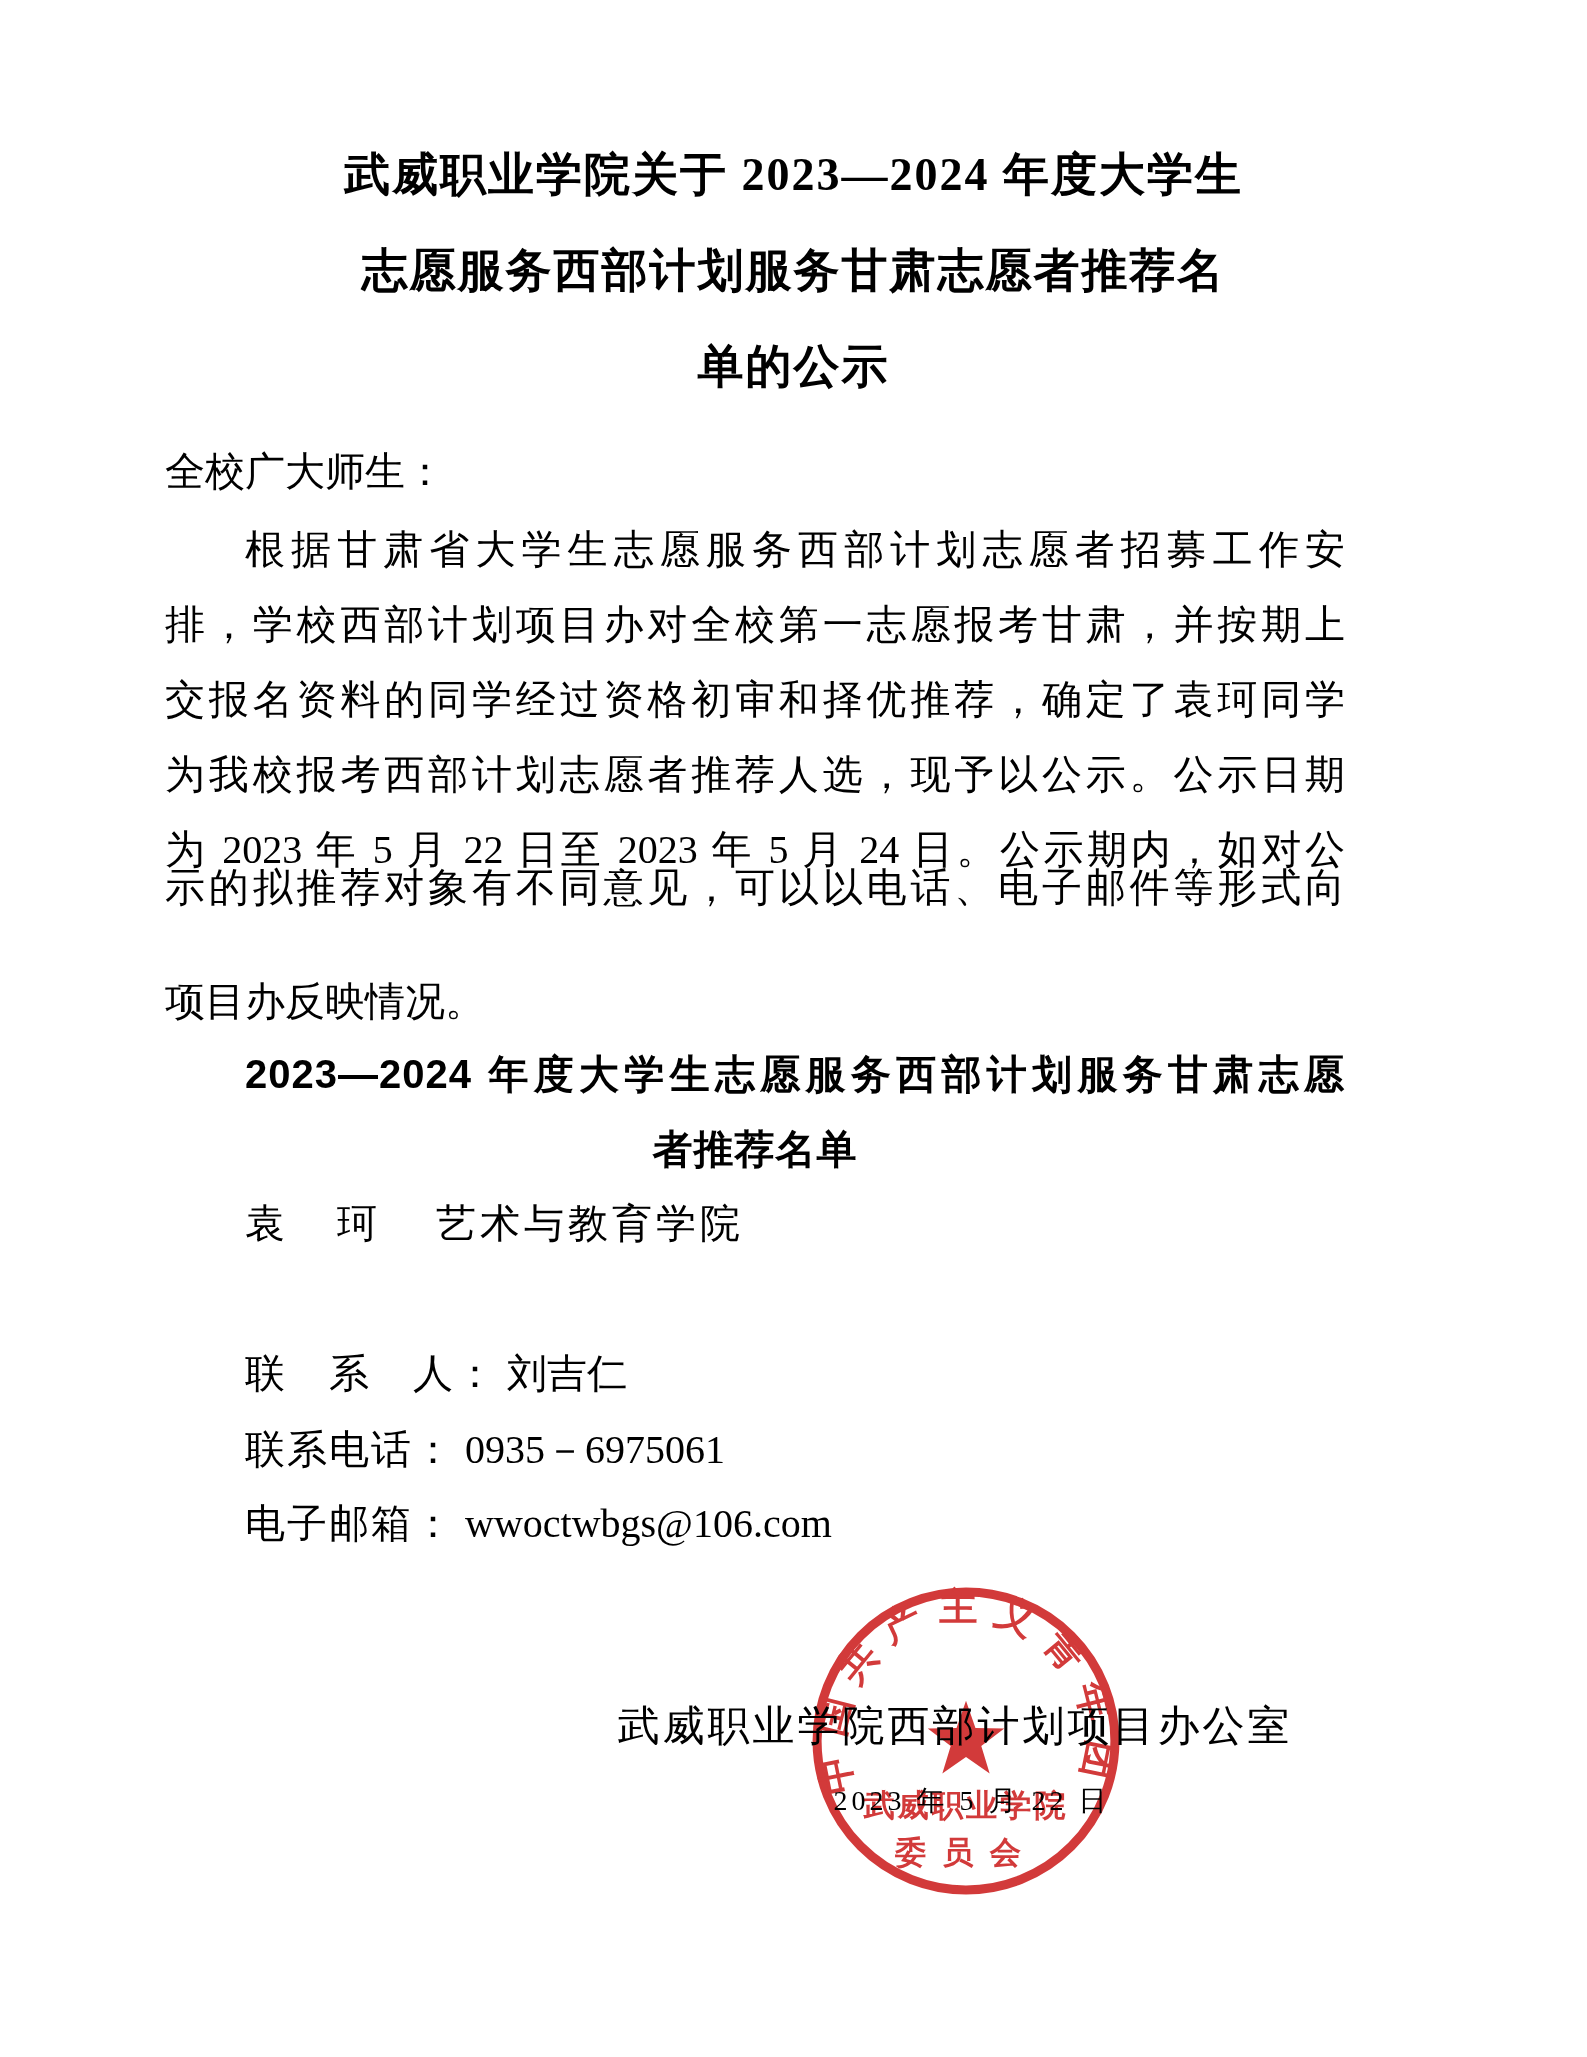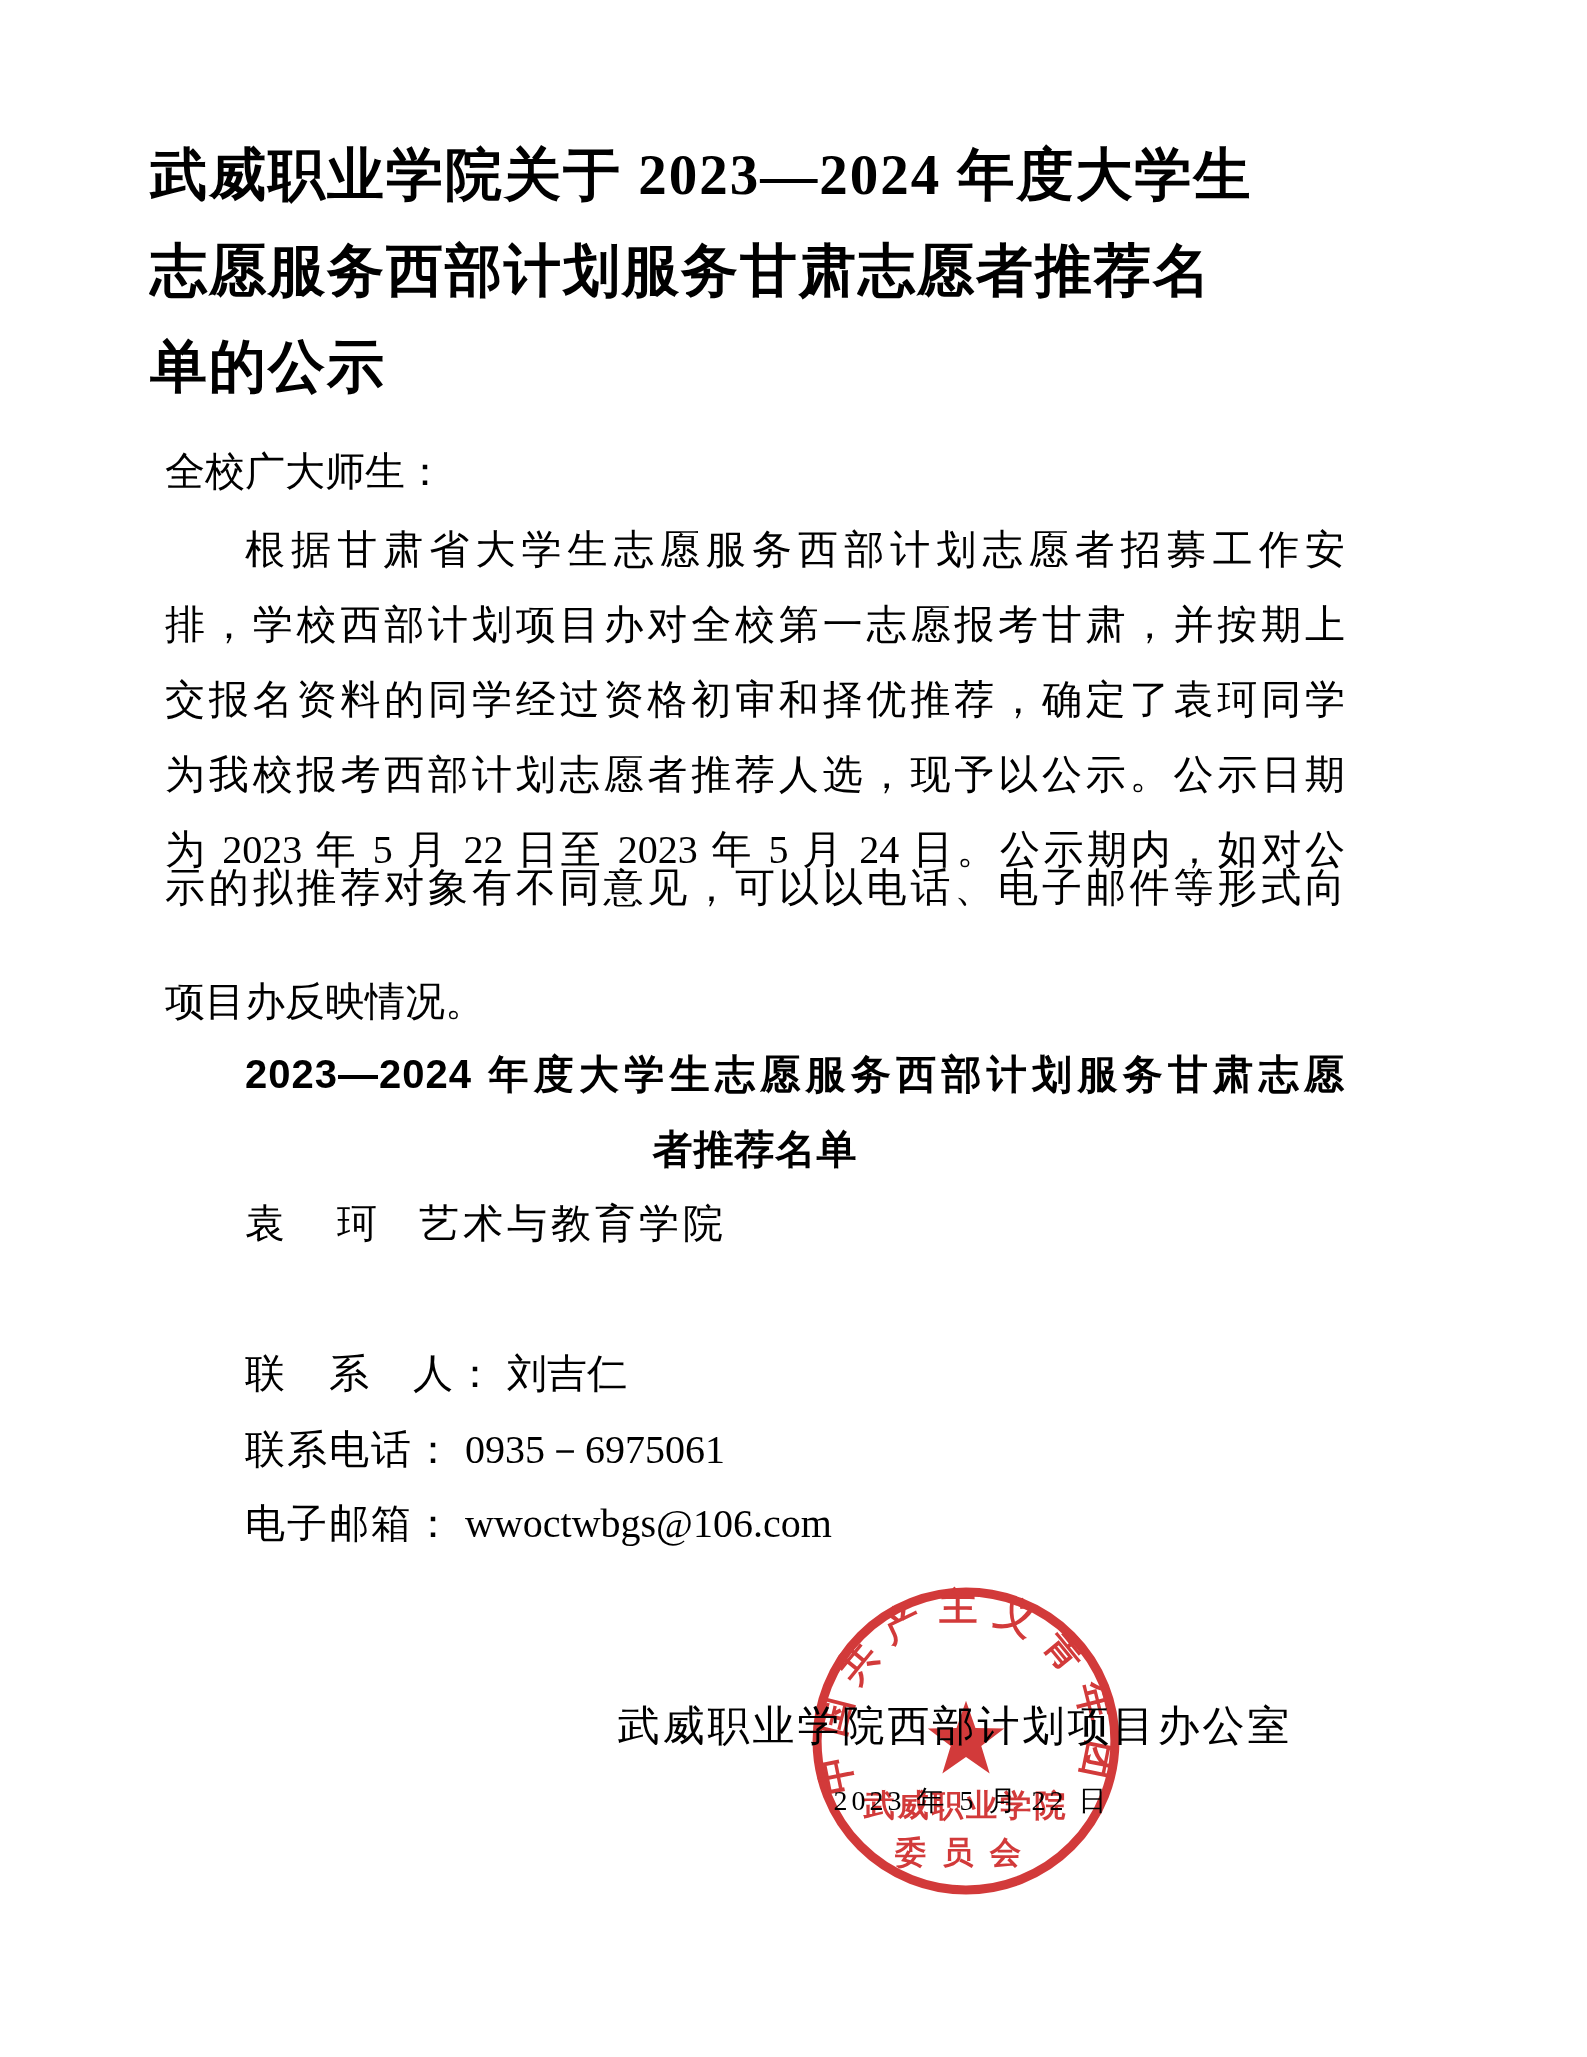--- a/index.html
+++ b/index.html
@@ -9,21 +9,22 @@
     margin:0 auto;
     background:#ffffff;
     overflow:hidden;
     font-family:"Liberation Serif", serif;
     color:#000;
   }
   .abs{position:absolute;}
   
   .title-line{
     left:150px;width:1287px;
-    font-size:57px;line-height:70px;
+    text-align:center;
+    font-size:46px;line-height:70px;
     font-weight:700;
     letter-spacing:2px;
     font-family:"Liberation Serif", serif;
   }
   
   .body-line{
     left:165px;width:1180px;
     font-size:40px;line-height:52px;
     font-family:"Liberation Serif", serif;
     white-space:nowrap;
@@ -36,21 +37,21 @@
   .indent{text-indent:80px;}
   
   .hei{
     font-family:"Liberation Sans", sans-serif;
     font-weight:600;
     letter-spacing:1px;
     text-align:center;
   }
   .pad-indent{padding-left:80px;width:1100px;}
   .entry-name{letter-spacing:6px;}
-  .entry-college{margin-left:36px;letter-spacing:4px;}
+  .entry-college{margin-left:53px;letter-spacing:4px;}
   .contact-label{letter-spacing:2px;}
   .contact-value{margin-left:10px;}
   .signature-line{
     left:355px;width:1200px;
     text-align:center;
     font-size:42px;line-height:52px;
     letter-spacing:3px;
     white-space:nowrap;
     z-index:2;
   }

